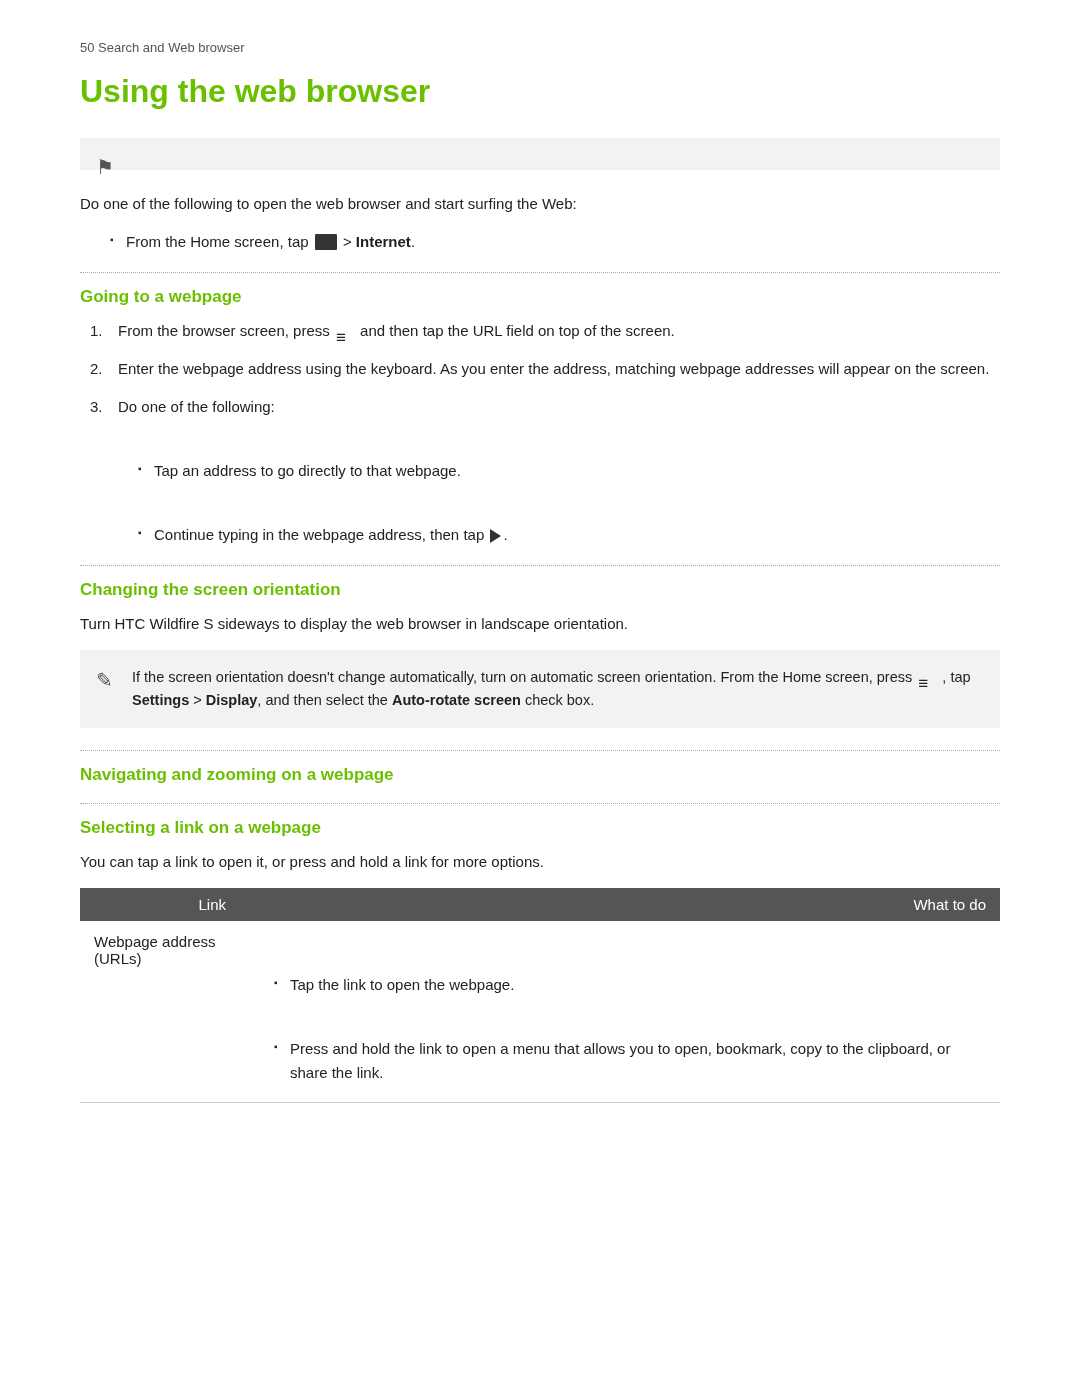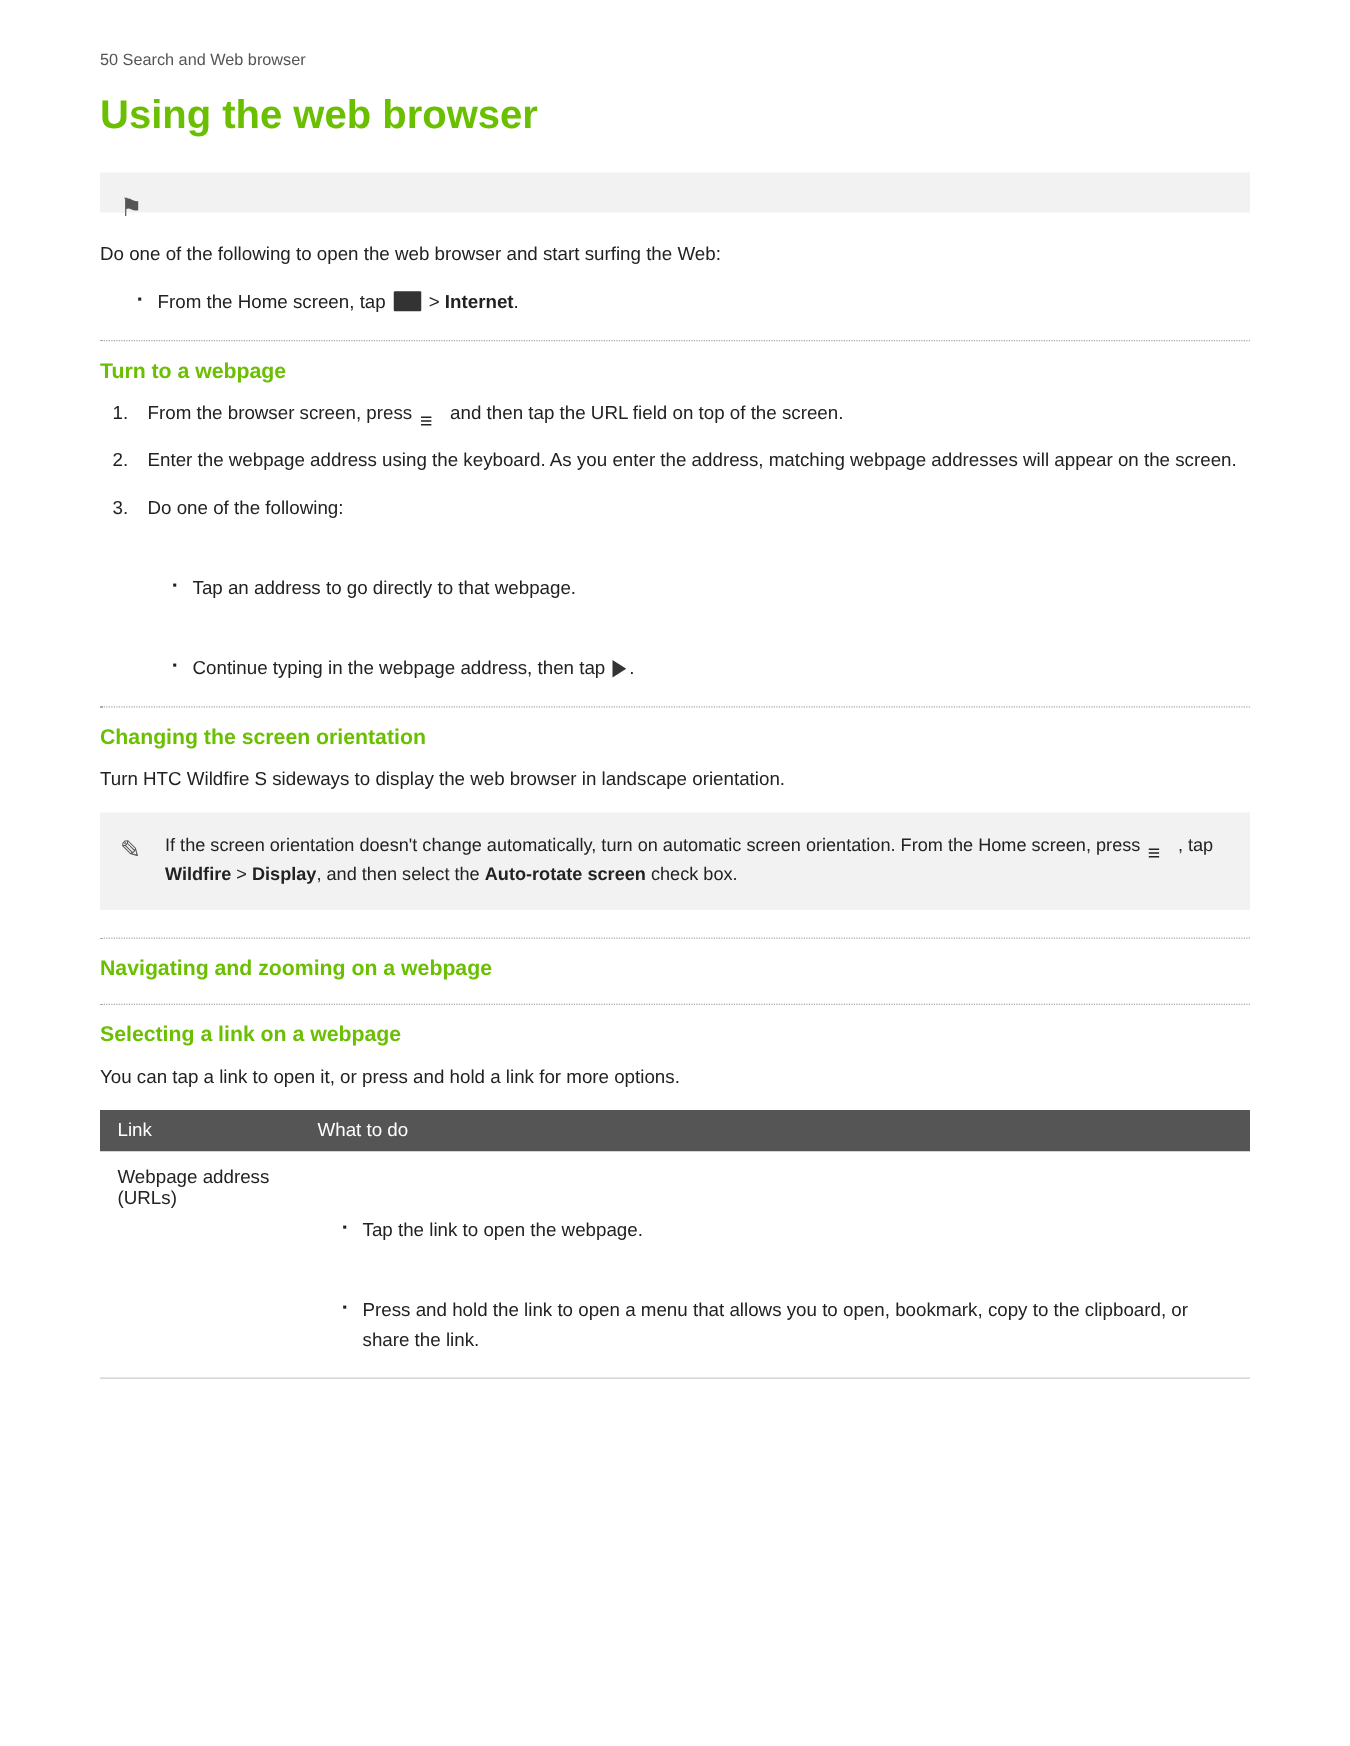--- a/index.html
+++ b/index.html
@@ -180,21 +180,21 @@
       margin-top: 14px;
       font-size: 15px;
     }
     .link-table thead tr {
       background: #555;
       color: #fff;
     }
     .link-table thead th {
       padding: 8px 14px;
       font-weight: normal;
-      text-align: left;
+      text-align: right;
     }
     .link-table tbody tr {
       border-bottom: 1px solid #ccc;
     }
     .link-table tbody td {
       padding: 12px 14px;
       vertical-align: top;
     }
     .link-table tbody td:first-child {
       font-size: 15px;
@@ -216,21 +216,21 @@
 
 <p class="intro-text">Do one of the following to open the web browser and start surfing the Web:</p>
 
 <ul class="bullet-list">
   <li>
     From the Home screen, tap <span class="grid-icon"></span> &gt; <strong>Internet</strong>.
   </li>
 </ul>
 
 <hr class="section-divider">
-<h2 class="section-heading">Turn to a webpage</h2>
+<h2 class="section-heading">Going to a webpage</h2>
 
 <ol class="ordered-list">
   <li>
     From the browser screen, press <span class="menu-icon"></span> and then tap the URL field on top of the screen.
   </li>
   <li>
     Enter the webpage address using the keyboard. As you enter the address, matching webpage addresses will appear on the screen.
   </li>
   <li>
     Do one of the following:
@@ -242,21 +242,21 @@
 </ol>
 
 <hr class="section-divider">
 <h2 class="section-heading">Changing the screen orientation</h2>
 
 <p class="body-text">Turn HTC Wildfire S sideways to display the web browser in landscape orientation.</p>
 
 <div class="note-box-pencil">
   <span class="pencil-icon">✎</span>
   <span>
-    If the screen orientation doesn't change automatically, turn on automatic screen orientation. From the Home screen, press <span class="menu-icon"></span> , tap <strong>Wildfire</strong> &gt; <strong>Display</strong>, and then select the <strong>Auto-rotate screen</strong> check box.
+    If the screen orientation doesn't change automatically, turn on automatic screen orientation. From the Home screen, press <span class="menu-icon"></span> , tap <strong>Settings</strong> &gt; <strong>Display</strong>, and then select the <strong>Auto-rotate screen</strong> check box.
   </span>
 </div>
 
 <hr class="section-divider">
 <h2 class="section-heading">Navigating and zooming on a webpage</h2>
 
 <ul class="bullet-list">
 </ul>
 
 <hr class="section-divider">

